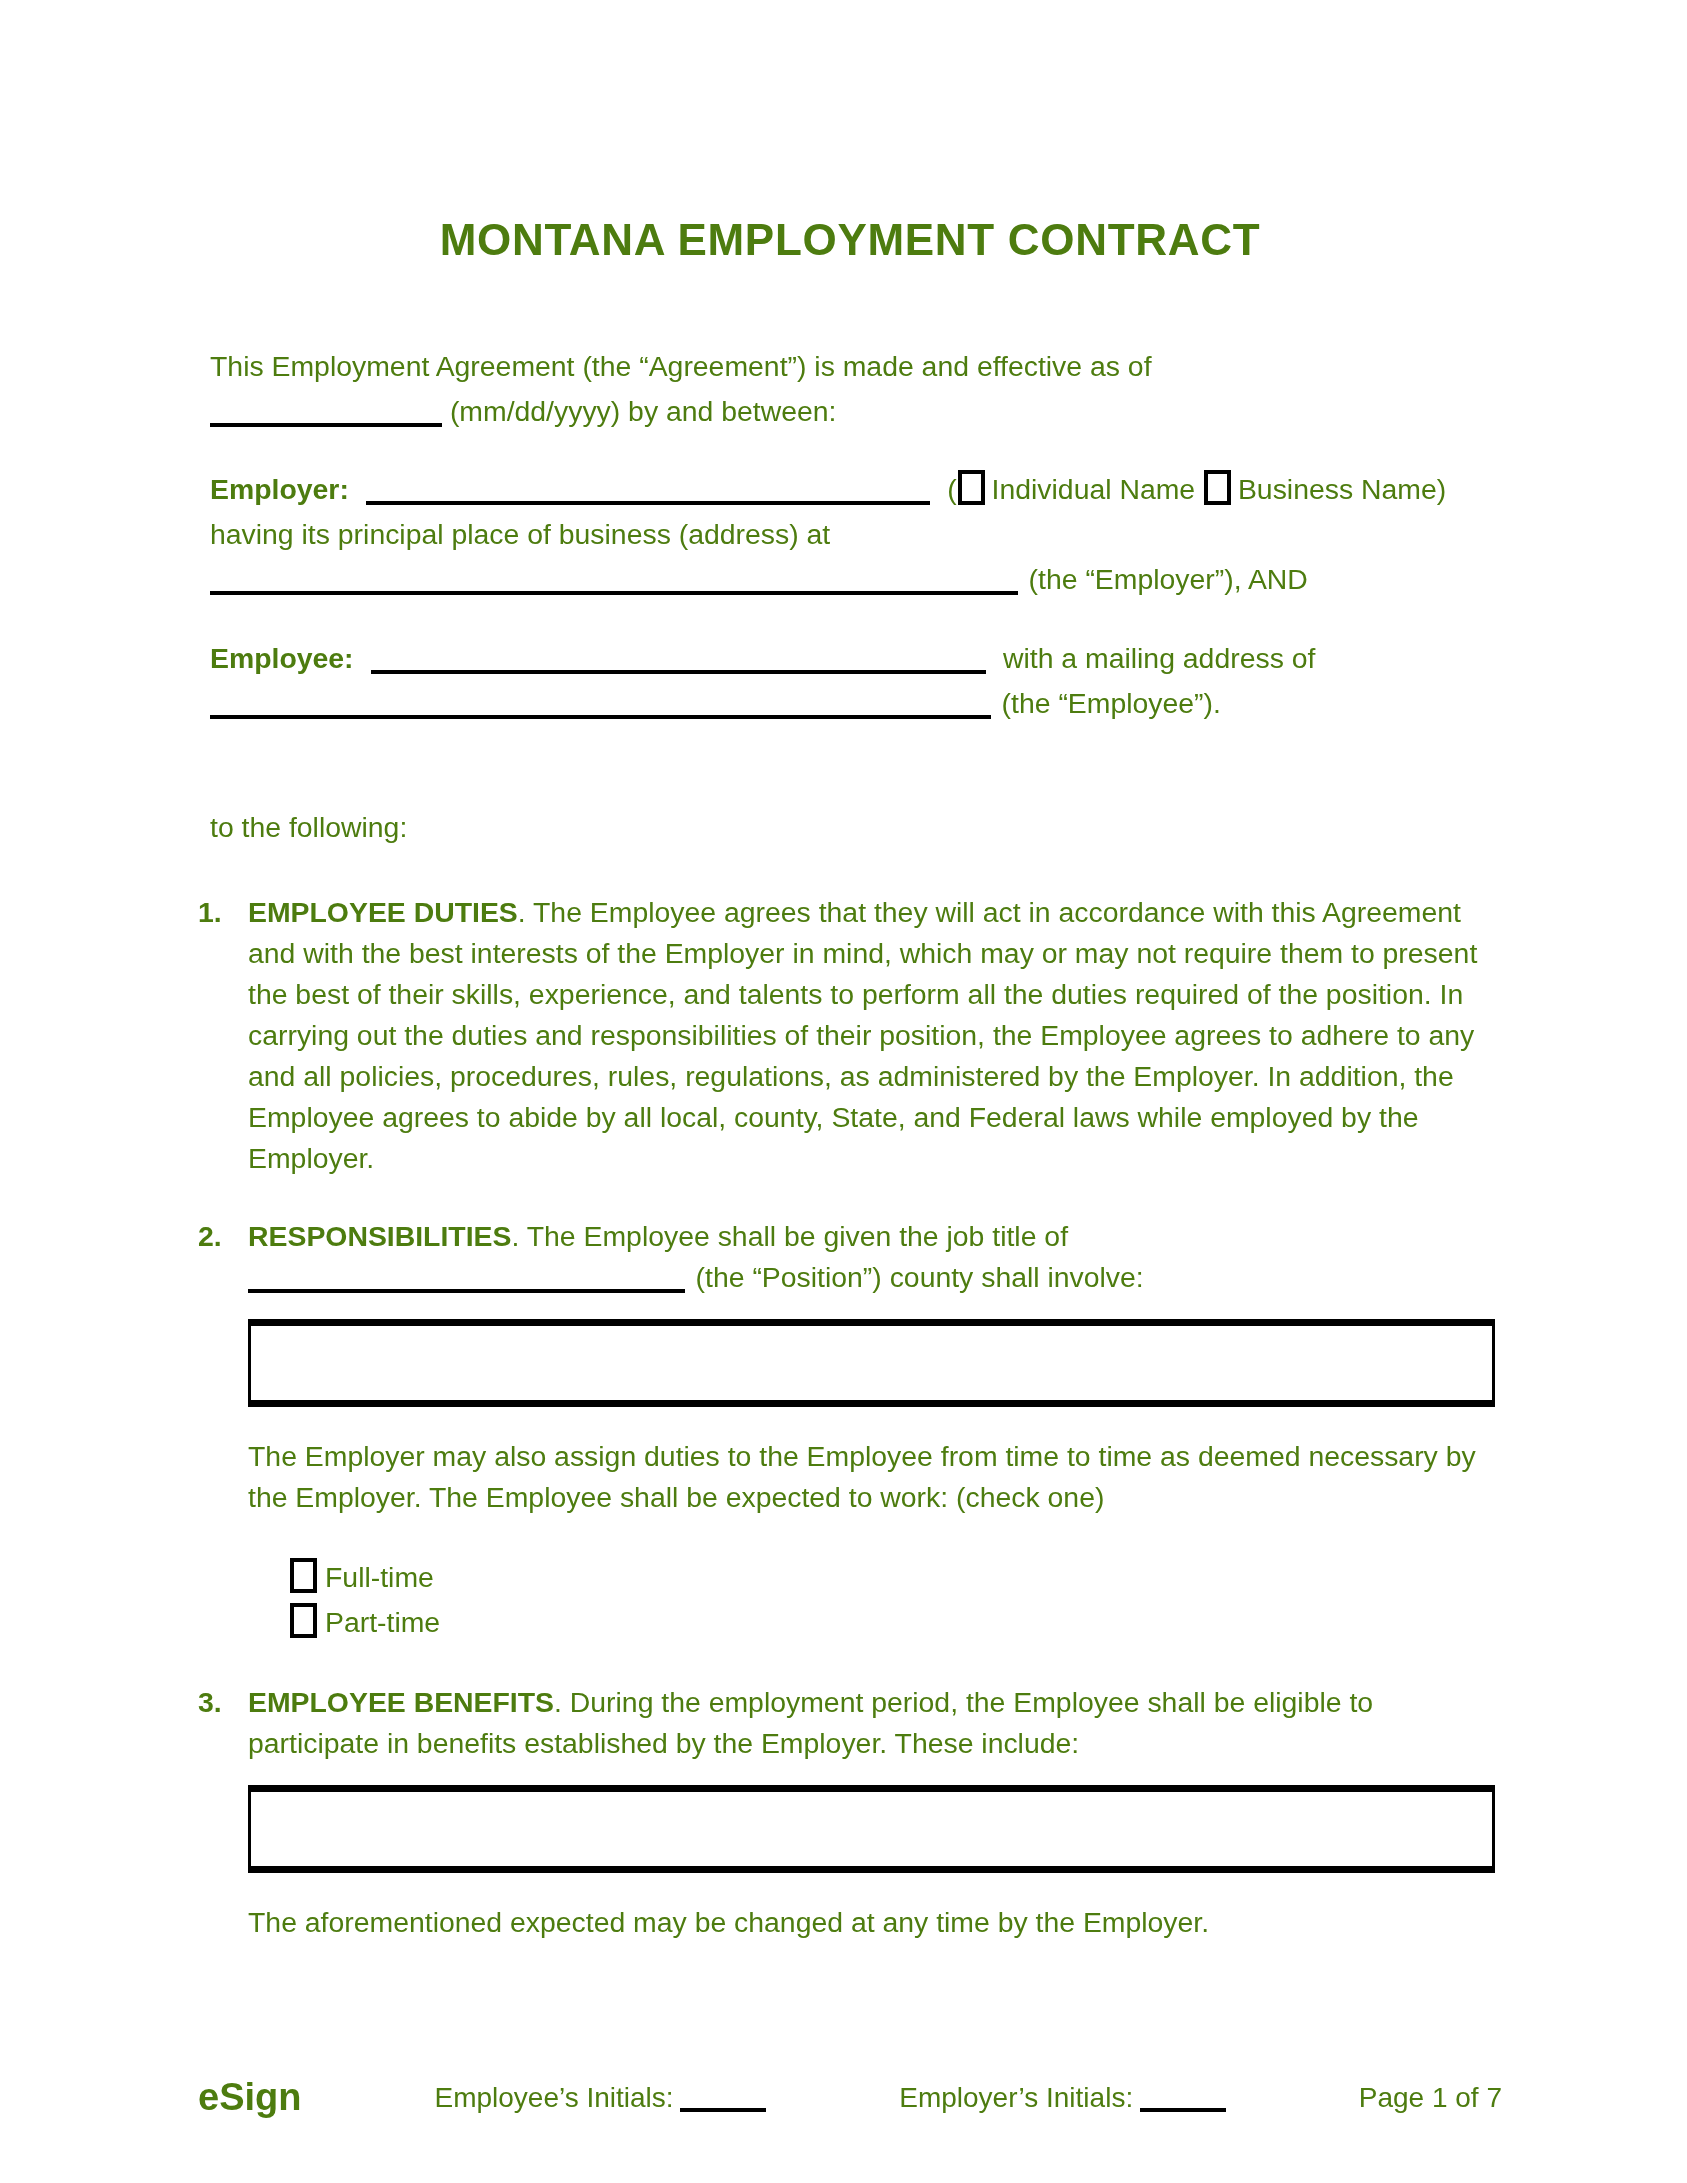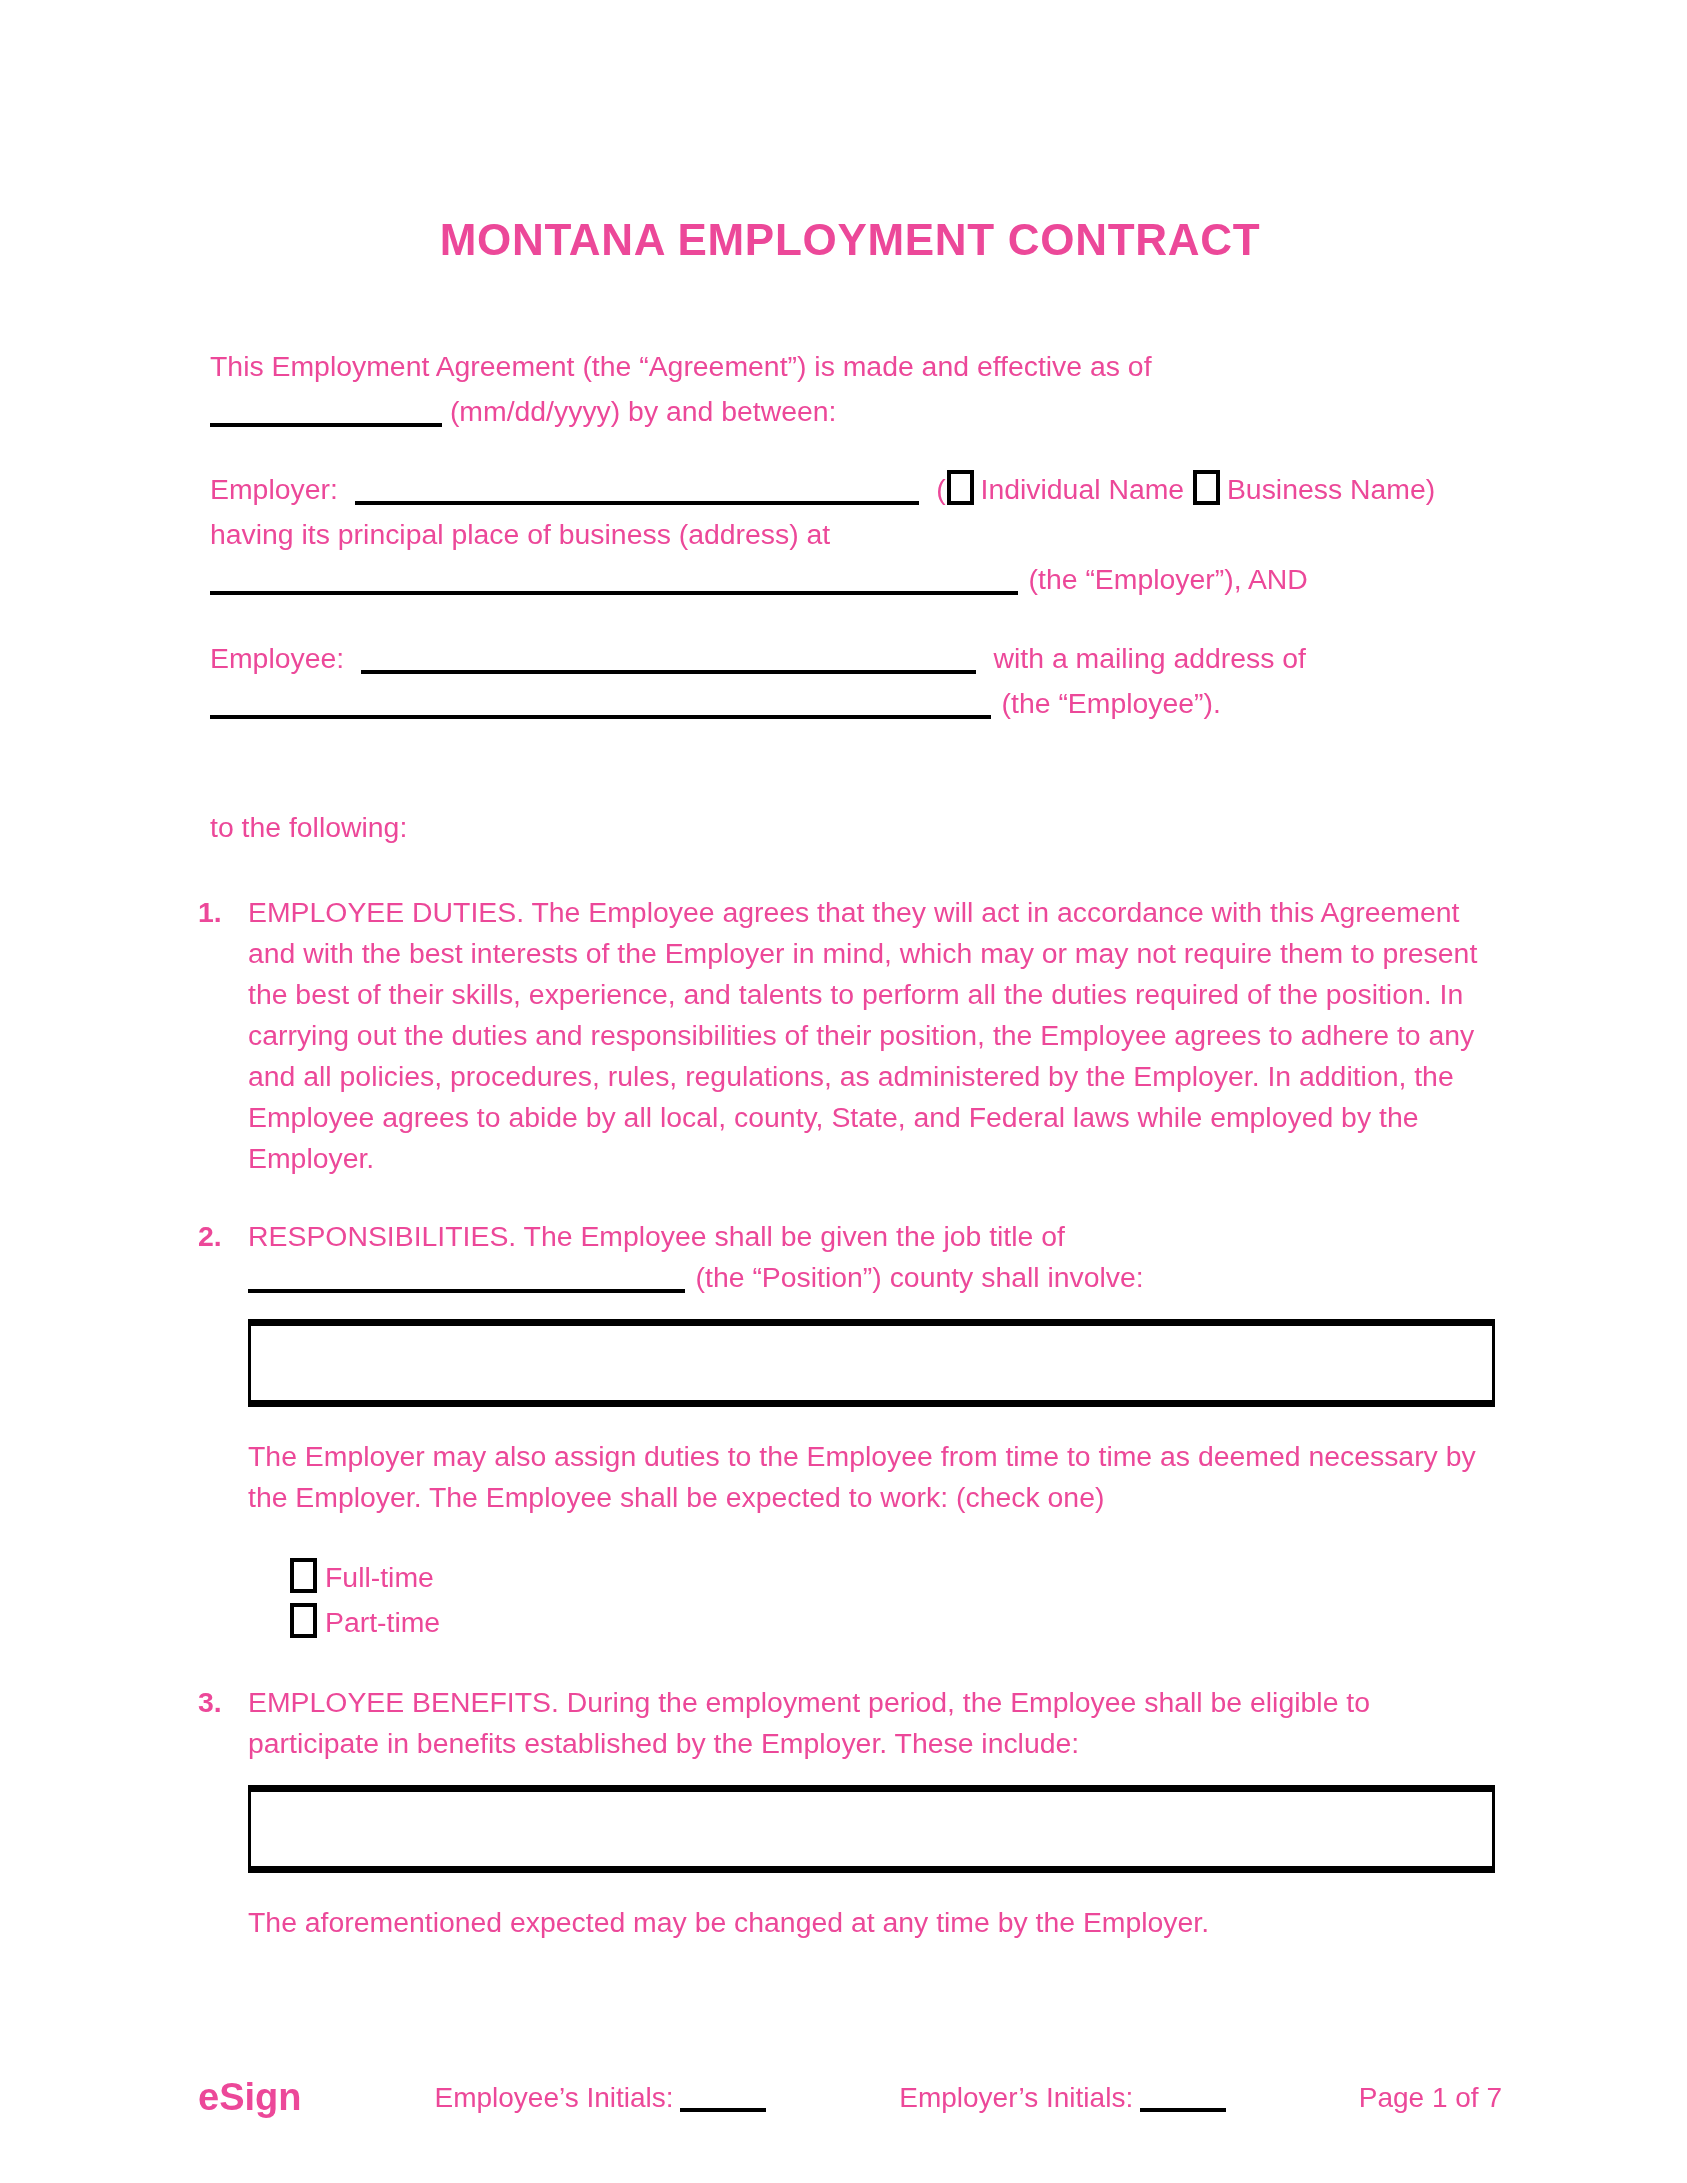--- a/index.html
+++ b/index.html
@@ -5,21 +5,21 @@
   html, body {
     margin: 0;
     padding: 0;
     background: #ffffff;
   }
   .page {
     position: relative;
     width: 1687px;
     height: 2183px;
     background: #ffffff;
-    color: #ec4899;
+    color: #4d7c0f;
     font-family: "Liberation Sans", "DejaVu Sans", sans-serif;
     font-size: 28.4px;
     box-sizing: border-box;
     padding: 198px 185px 0 198px;
     overflow: hidden;
   }
   .doc-title {
     margin: 14.6px 0 0 0;
     text-align: center;
     font-size: 44px;
@@ -28,21 +28,21 @@
     line-height: 53px;
   }
   .para {
     margin: 12px;
     line-height: 45px;
   }
   .intro       { margin-top: 78px; }
   .employer-p  { margin-top: 33px; }
   .employee-p  { margin-top: 34px; }
   .consider-p  { margin-top: 34px; }
-  .bold { font-weight: normal; }
+  .bold { font-weight: bold; }
   .blank {
     display: inline-block;
     height: 0;
     border-bottom: 4.6px solid #000;
     vertical-align: -6.6px;
   }
   .w-date     { width: 232px; }
   .w-emp-name { width: 564px;  margin-left: 9.3px; margin-right: 9.3px; }
   .w-emp-addr { width: 808px; margin-right: 10.6px; }
   .w-eme-name { width: 615px;  margin-left: 9.3px; margin-right: 9.3px; }

